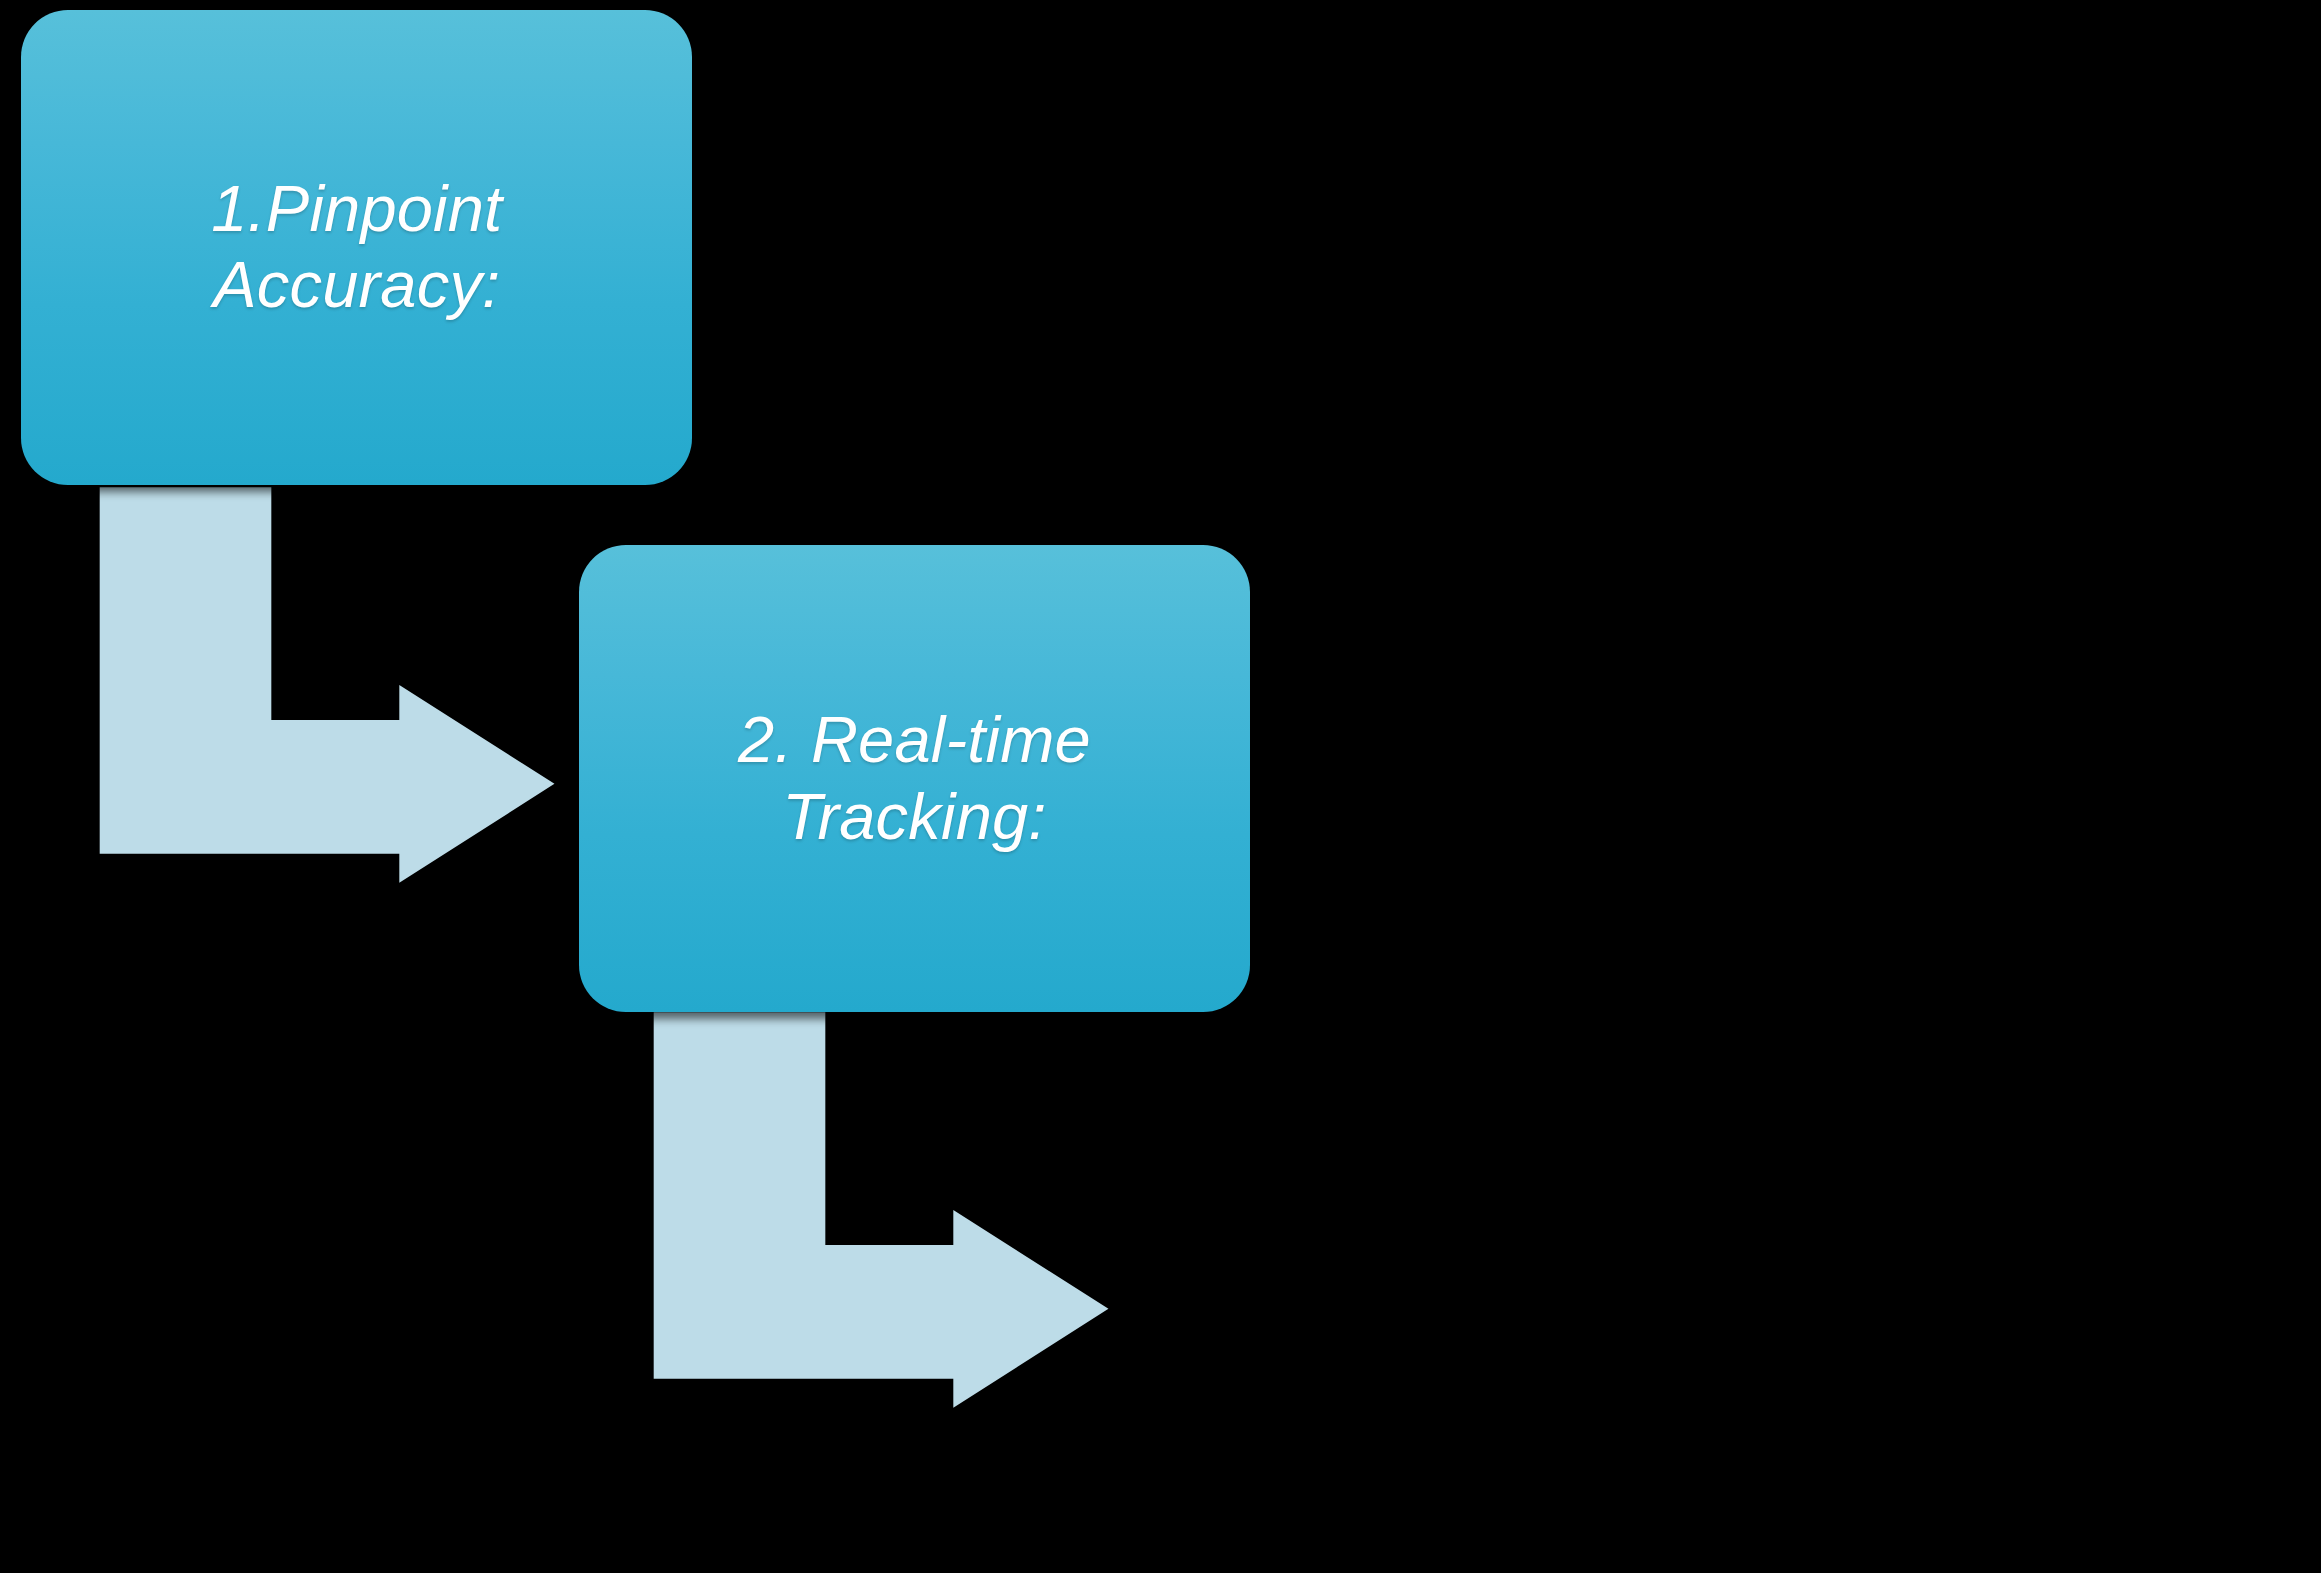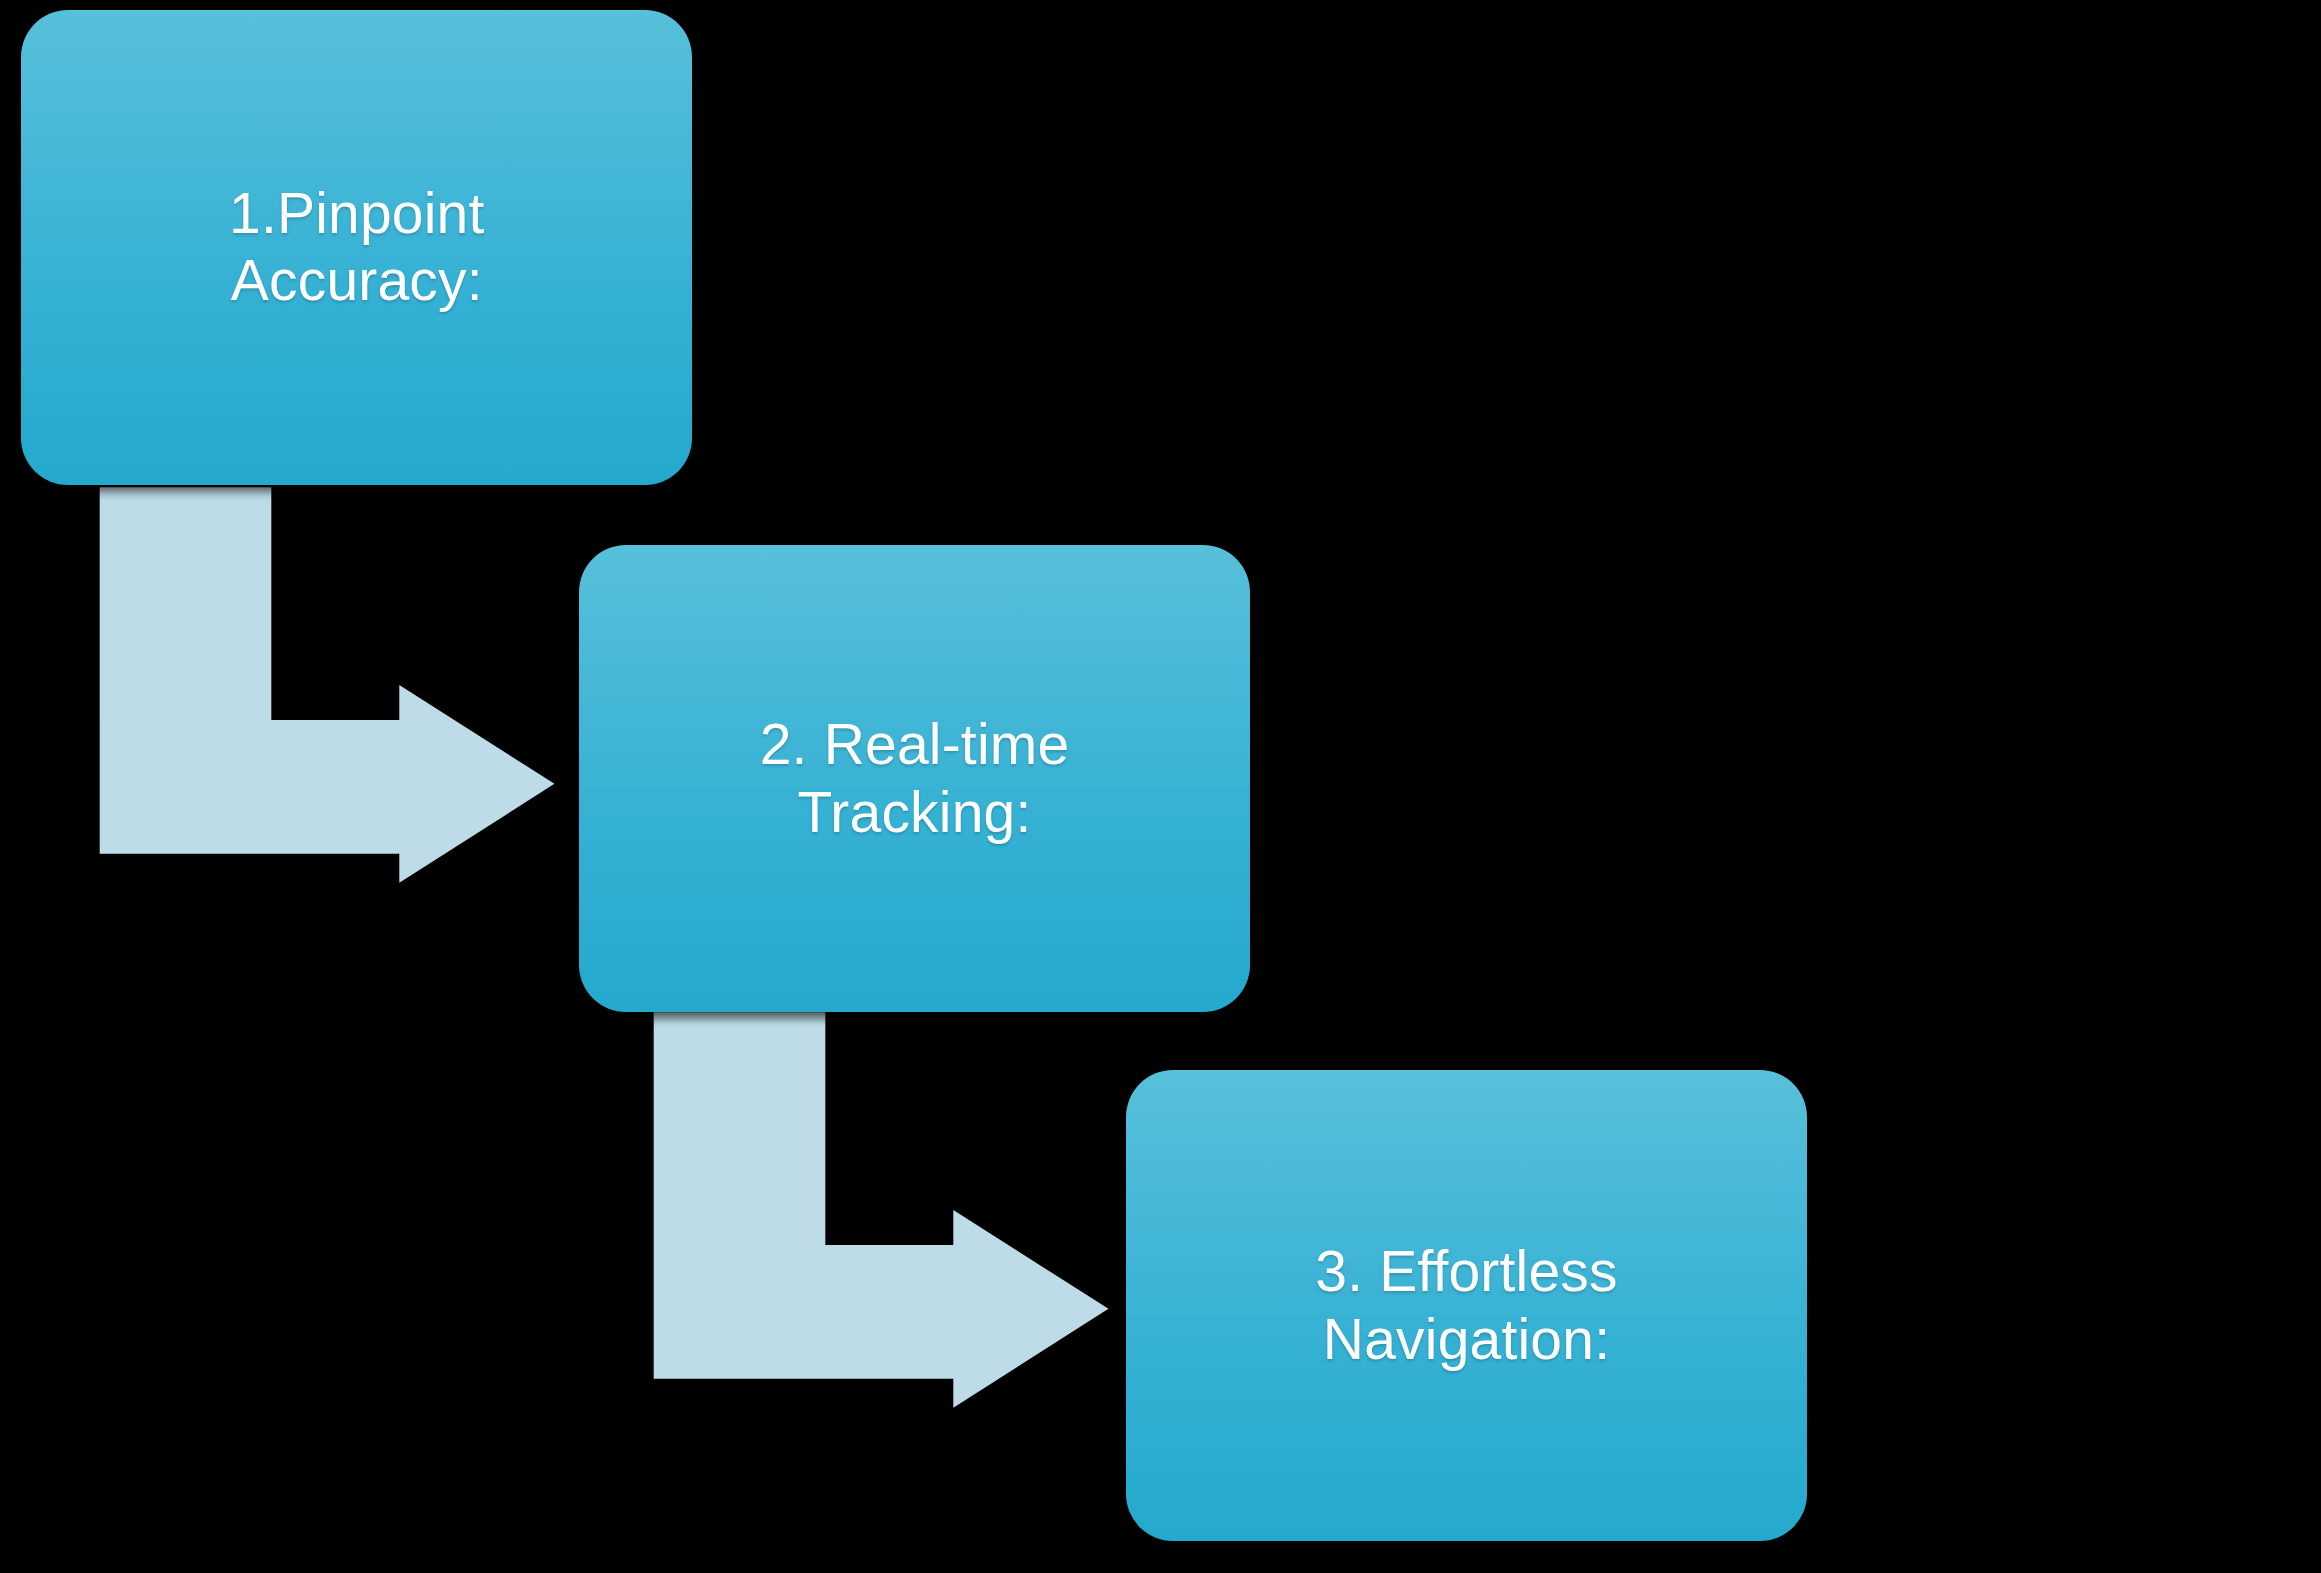--- a/index.html
+++ b/index.html
@@ -24,27 +24,28 @@
     display: flex;
     align-items: center;
     justify-content: center;
     text-align: center;
     color: #ffffff;
     background: linear-gradient(180deg, #57c0da 0%, #47b8d8 28%, #33b0d3 62%, #24a9cd 100%);
     box-shadow: 0 6.8px 8.7px rgba(0,0,0,0.55);
     z-index: 3;
   }
   .step-label {
-    font-size: 57px;
+    font-size: 65px;
     line-height: 1.18;
     font-weight: 400;
     letter-spacing: 0.2px;
     padding: 0 25px;
     white-space: pre-line;
     text-shadow: 0 1.9px 2.9px rgba(0,0,0,0.18);
+    font-style: italic;
   }
 
   #box-1 { left: 21.3px;   top: 9.7px;   width: 671px; height: 475px; }
   #box-2 { left: 579px;  top: 545px;  width: 671px; height: 467px; align-items: center; }
   #box-3 { left: 1126px; top: 1070px; width: 681px; height: 471px; }
 
   
   .connector {
     position: absolute;
     z-index: 1;
@@ -89,19 +90,15 @@
              L 220 272
              L 352 272
              L 352 236
              L 512 338
              L 352 440
              L 352 410
              L 43 410
              Z" fill="#bddce8"></path>
   </svg>
 
-  <div class="step-box" id="box-3">
-    <span class="step-label">3. Effortless
-Navigation:</span>
-  </div>
 
 </div>
 
 
 </body></html>

